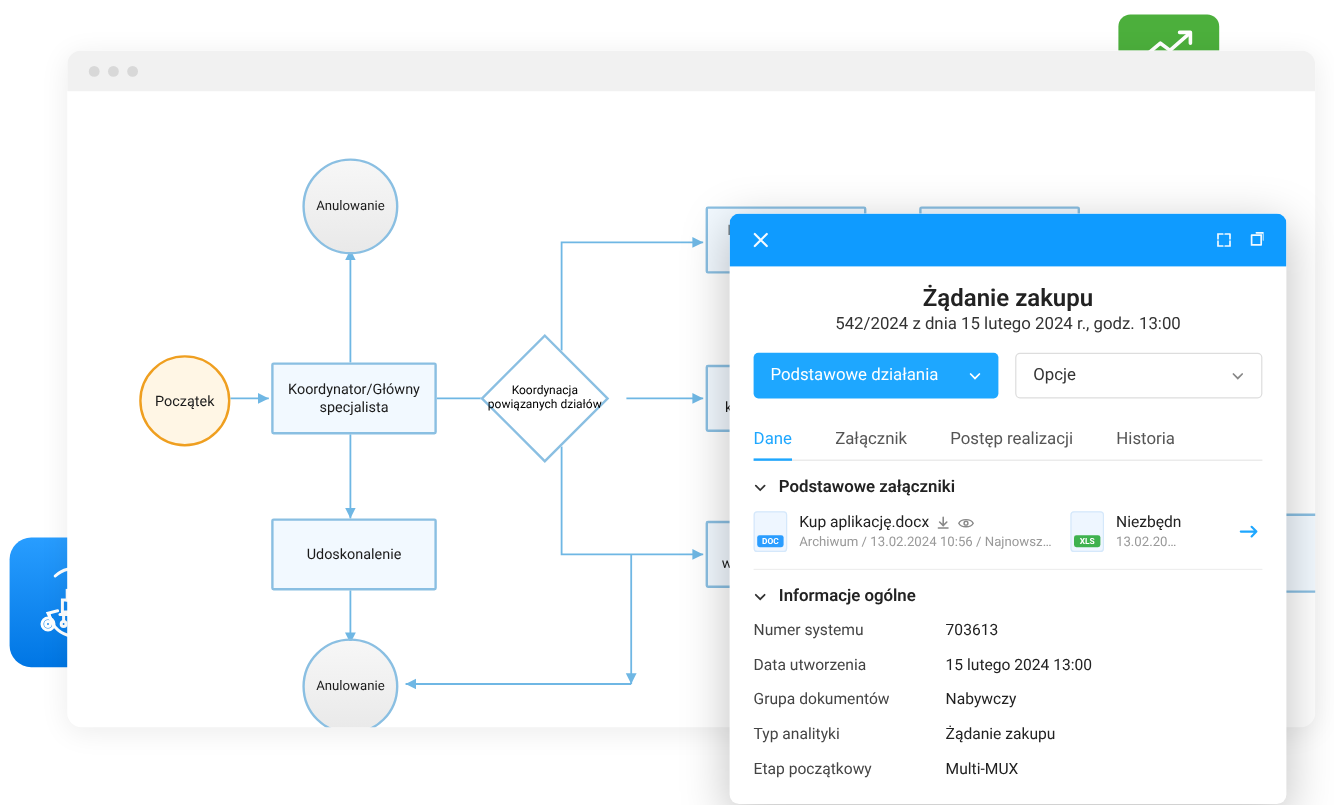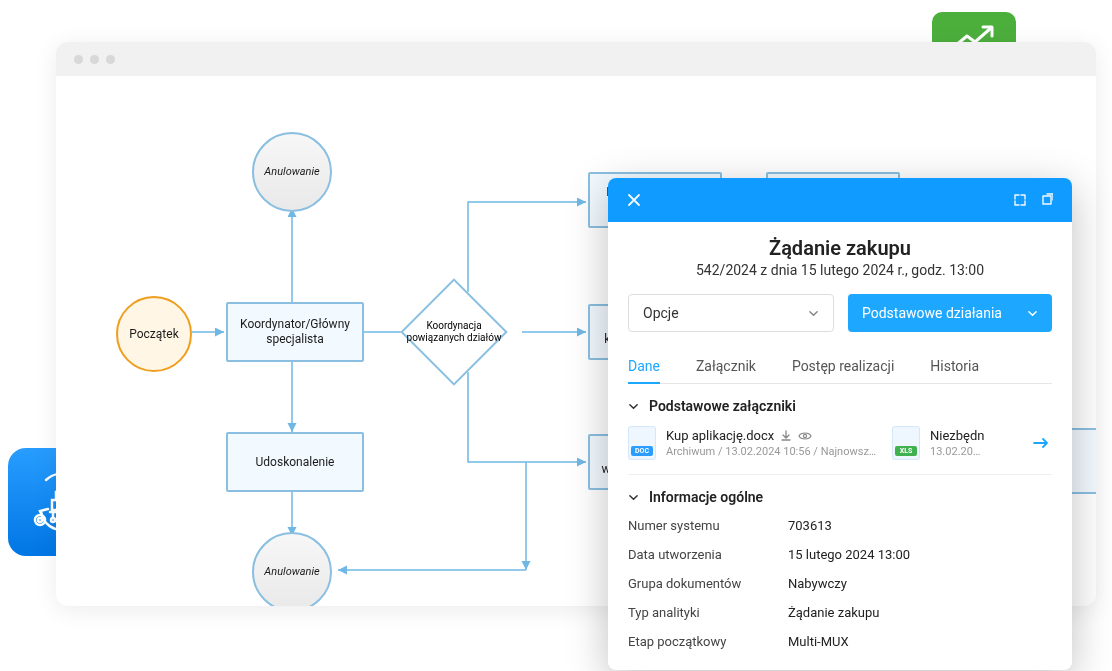--- a/index.html
+++ b/index.html
@@ -12,21 +12,21 @@
   .workflow-badge { position: absolute; bottom: 115px; left: 8px; width: 108px; height: 108px; background: linear-gradient(180deg, #289dff, #0076e4); border-radius: 18px; display: flex; align-items: center; justify-content: center; }
 
   
   .browser { position: absolute; top: 42px; left: 56px; width: 1040px; height: 564px; background: #fff; border-radius: 12px; box-shadow: 0 4px 24px rgba(0,0,0,0.08); overflow: hidden; }
   .browser-titlebar { height: 34px; background: #f1f1f1; display: flex; align-items: center; padding-left: 18px; gap: 7px; }
   .dot { width: 9px; height: 9px; border-radius: 50%; background: #d8d8d8; }
 
   
   .flow { position: absolute; top: 50px; left: 30px; width: 980px; height: 498px; }
   .node { position: absolute; display: flex; align-items: center; justify-content: center; text-align: center; font-size: 12px; color: #1b1b1b; line-height: 1.25; padding: 4px; }
-  .node.circle { border: 2px solid #8abfe2; background: linear-gradient(#f7f7f7,#e9e9e9); border-radius: 50%; font-style: italic; }
+  .node.circle { border: 2px solid #8abfe2; background: linear-gradient(#f7f7f7,#e9e9e9); border-radius: 50%; }
   .node.start { border: 2px solid #ef9f20; background: #fff6e5; border-radius: 50%; }
   .node.box { border: 2px solid #8abfe2; background: #f2f9ff; border-radius: 2px; }
   .diamond-wrap { position: absolute; }
   .diamond-shape { position: absolute; inset: 0; border: 2px solid #8abfe2; background: #fff; transform: rotate(45deg); }
   .diamond-label { position: absolute; inset: -18px; display: flex; align-items: center; justify-content: center; text-align: center; font-size: 10px; line-height: 1.2; }
 
   
   .connectors { position: absolute; top: 0; left: 0; width: 100%; height: 100%; pointer-events: none; }
 
   
@@ -193,30 +193,30 @@
           <path d="M4 3 H12 V11 M4 3 V11 H12 M8 1 H14 V7" stroke="#fff" stroke-width="1.4" fill="none" stroke-linecap="round"></path>
         </svg>
     </div>
   </div>
 
   <div class="panel-body">
     <div class="panel-title">Żądanie zakupu</div>
     <div class="panel-sub">542/2024 z dnia 15 lutego 2024 r., godz. 13:00</div>
 
     <div class="btn-row">
+      <div class="btn primary">
+        <span>Podstawowe działania</span>
+        <svg class="chev" viewBox="0 0 12 12">
+            <path d="M2 4 L6 8 L10 4" stroke="#fff" stroke-width="1.6" fill="none" stroke-linecap="round"></path>
+          </svg>
+      </div>
       <div class="btn ghost">
         <span>Opcje</span>
         <svg class="chev" viewBox="0 0 12 12">
             <path d="M2 4 L6 8 L10 4" stroke="#888" stroke-width="1.6" fill="none" stroke-linecap="round"></path>
-          </svg>
-      </div>
-      <div class="btn primary">
-        <span>Podstawowe działania</span>
-        <svg class="chev" viewBox="0 0 12 12">
-            <path d="M2 4 L6 8 L10 4" stroke="#fff" stroke-width="1.6" fill="none" stroke-linecap="round"></path>
           </svg>
       </div>
     </div>
 
     <div class="tabs">
       <div class="tab active">Dane</div>
       <div class="tab">Załącznik</div>
       <div class="tab">Postęp realizacji</div>
       <div class="tab">Historia</div>
     </div>

